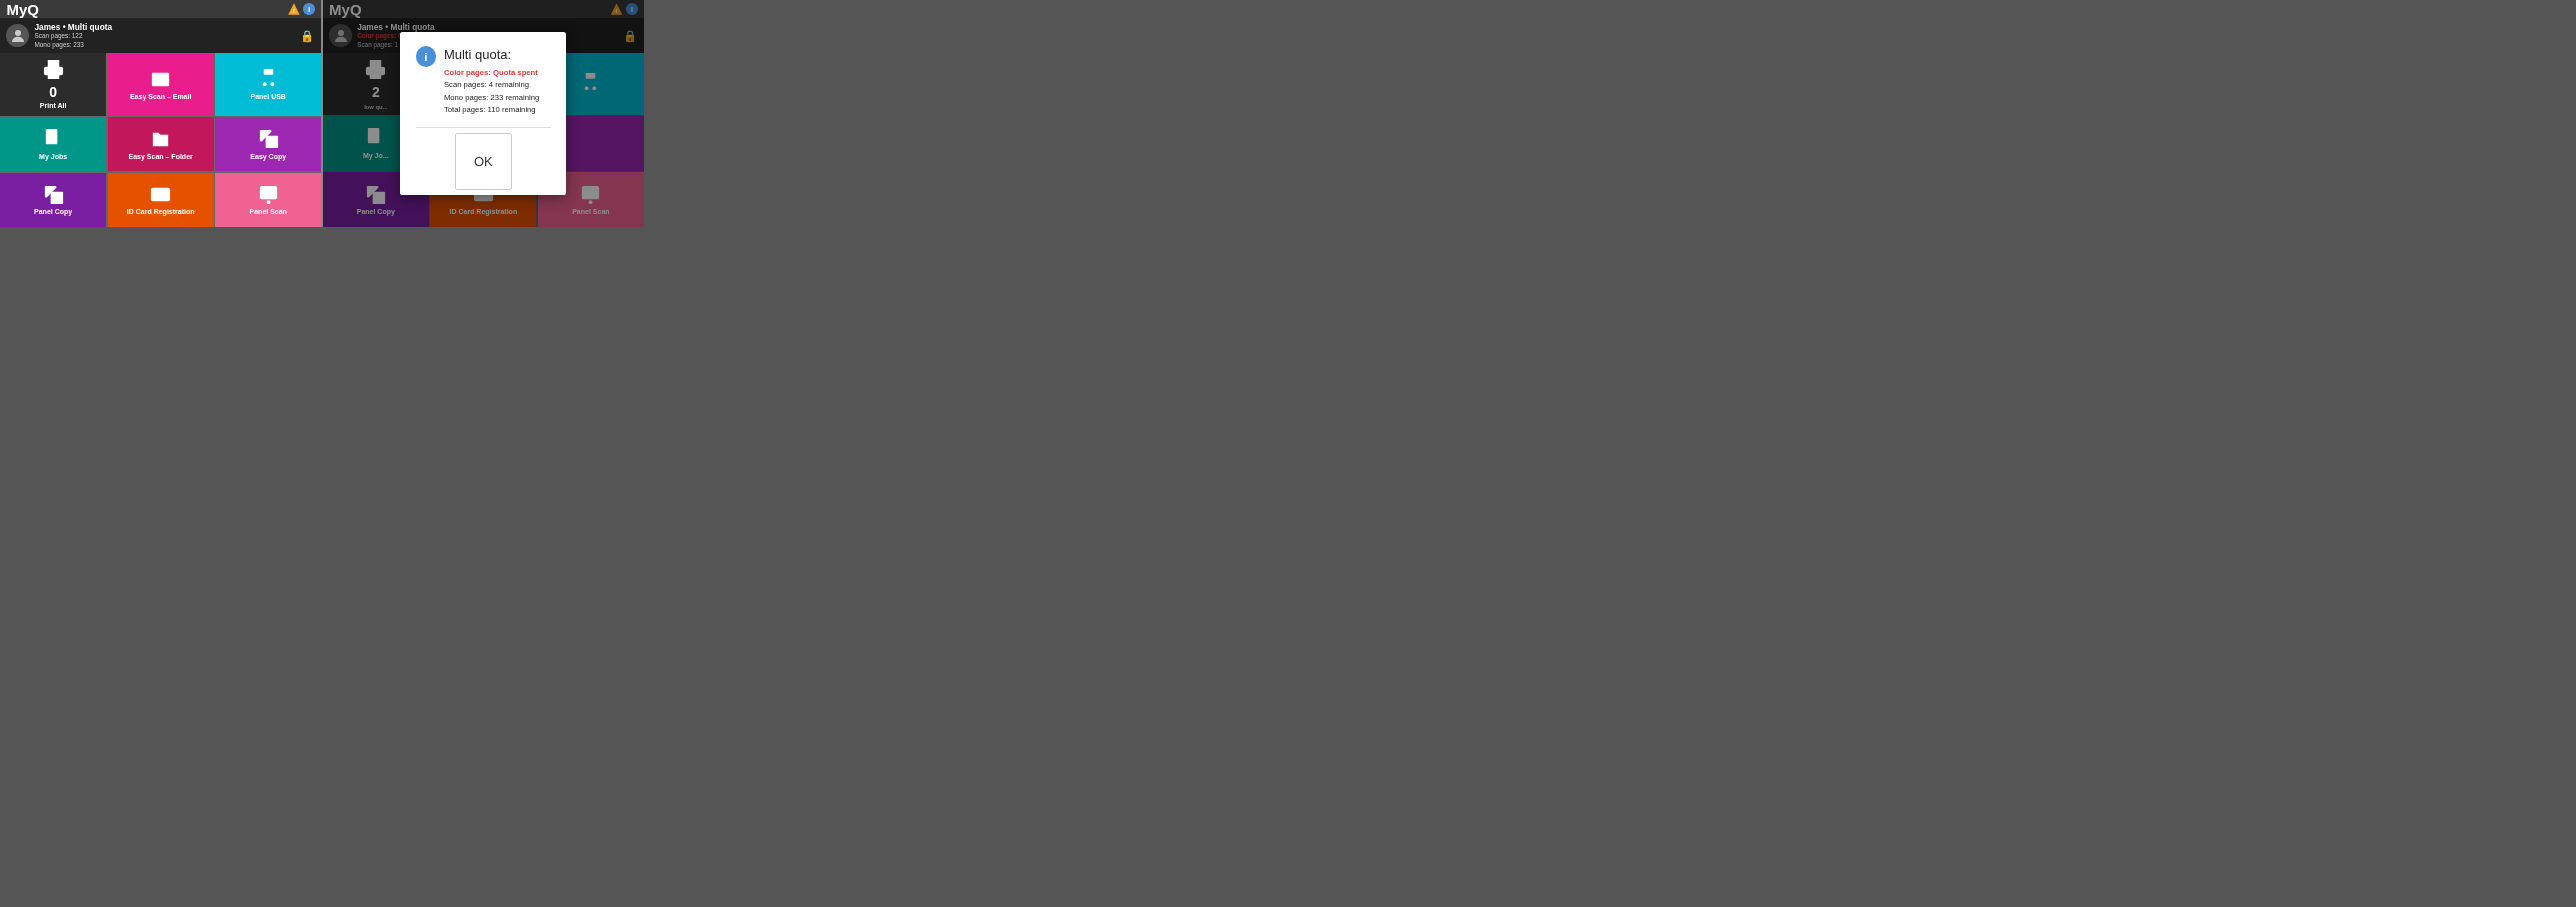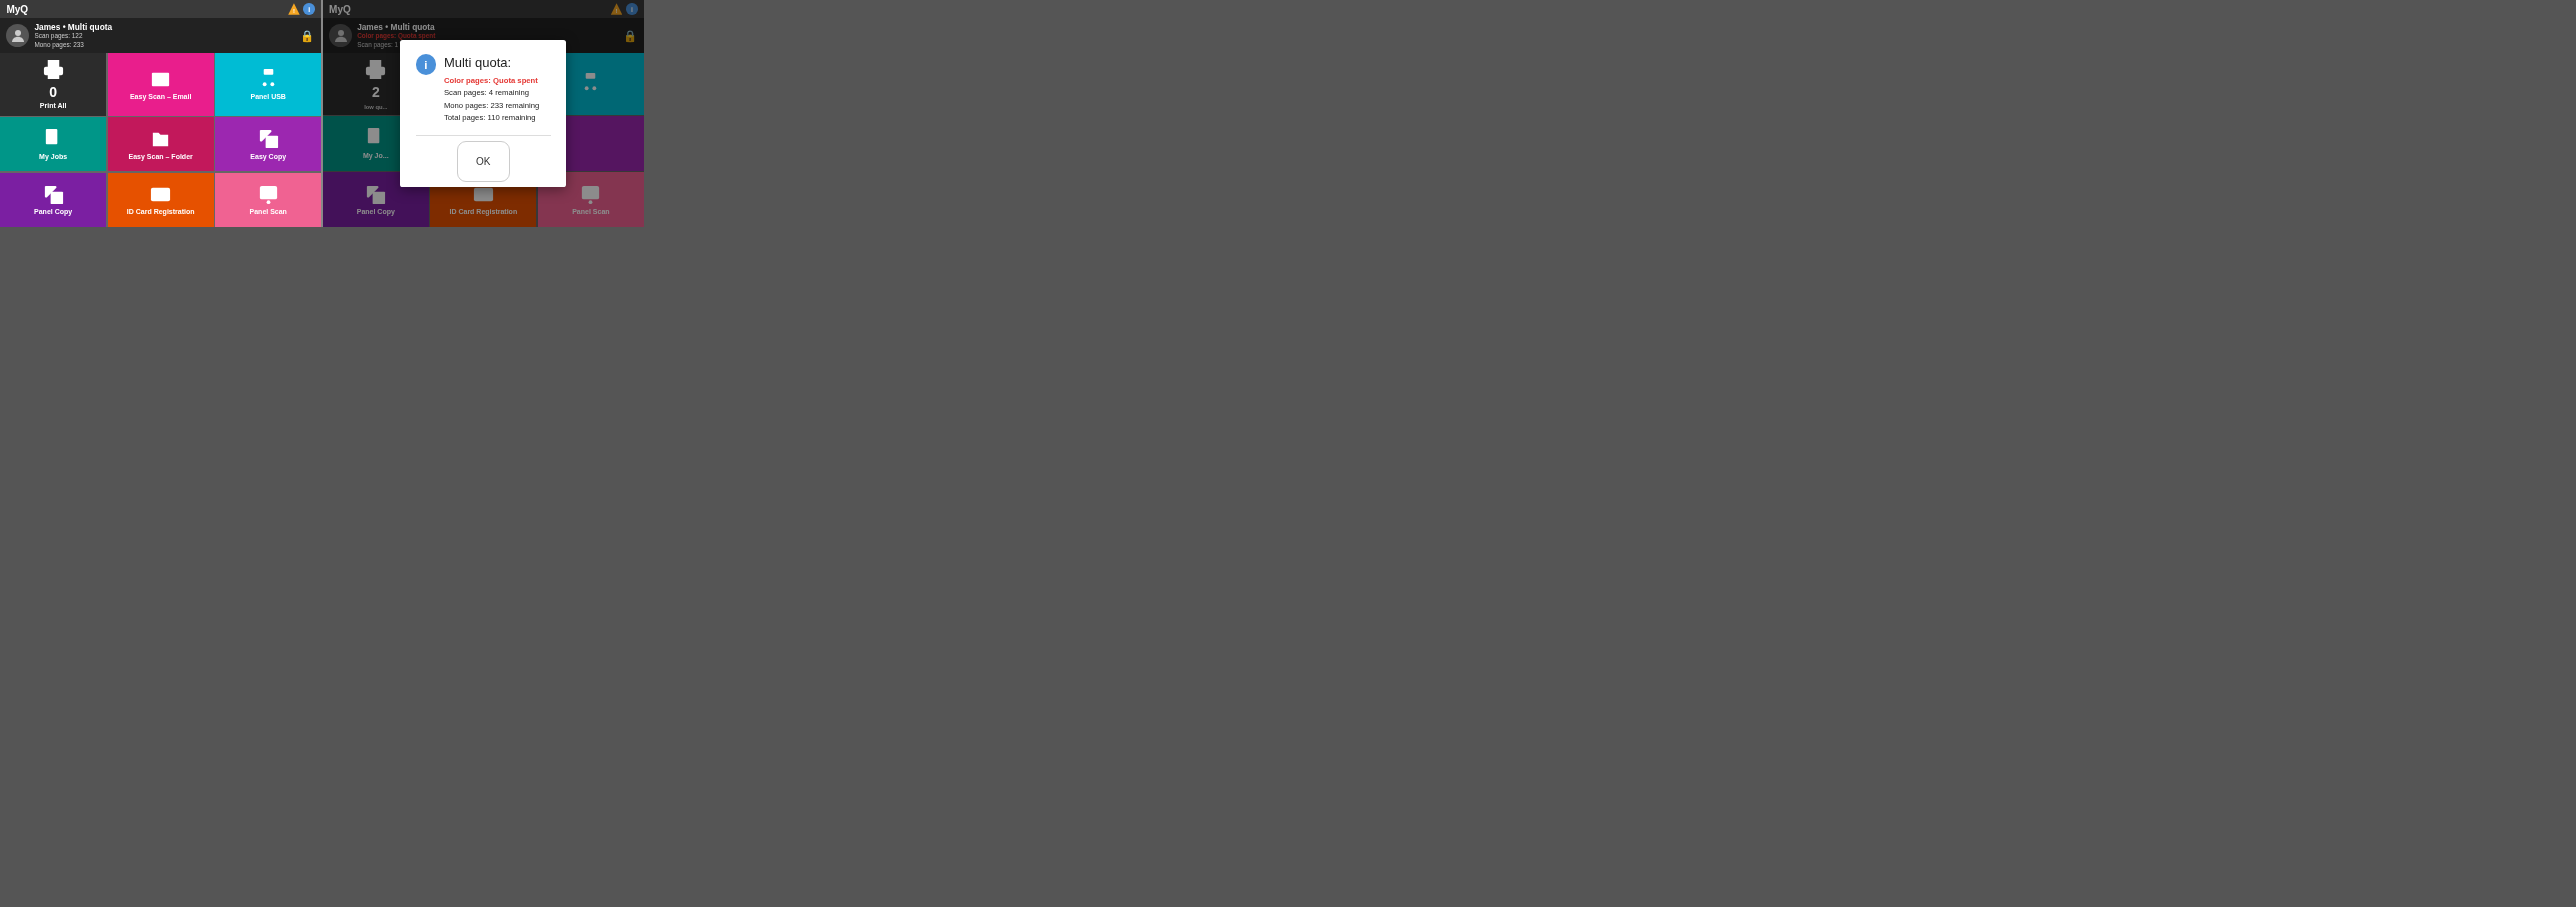--- a/index.html
+++ b/index.html
@@ -26,21 +26,21 @@
     .title-bar {
       background: #3a3a3a;
       display: flex;
       align-items: center;
       padding: 0 6.4px;
       height: 18px;
       flex-shrink: 0;
     }
     .title-bar-text {
       color: #fff;
-      font-size: 10px;
+      font-size: 15px;
       font-weight: bold;
       flex: 1;
     }
     .title-bar-icons {
       display: flex;
       gap: 3.8px;
       align-items: center;
     }
     .icon-warning {
       width: 11.5px;
@@ -228,23 +228,23 @@
     }
     .dialog-footer {
       border-top: 0.6px solid #ddd;
       display: flex;
       justify-content: center;
       padding: 5.1px 0;
     }
     .btn-ok {
       background: #fff;
       border: 0.6px solid #ccc;
-      border-radius: 9px;
-      padding: 14px 18px;
-      font-size: 10px;
+      border-radius: 2px;
+      padding: 20px 18px;
+      font-size: 13px;
       cursor: pointer;
       color: #333;
     }
 
     
     .panel-right {
       position: relative;
     }
 
     

